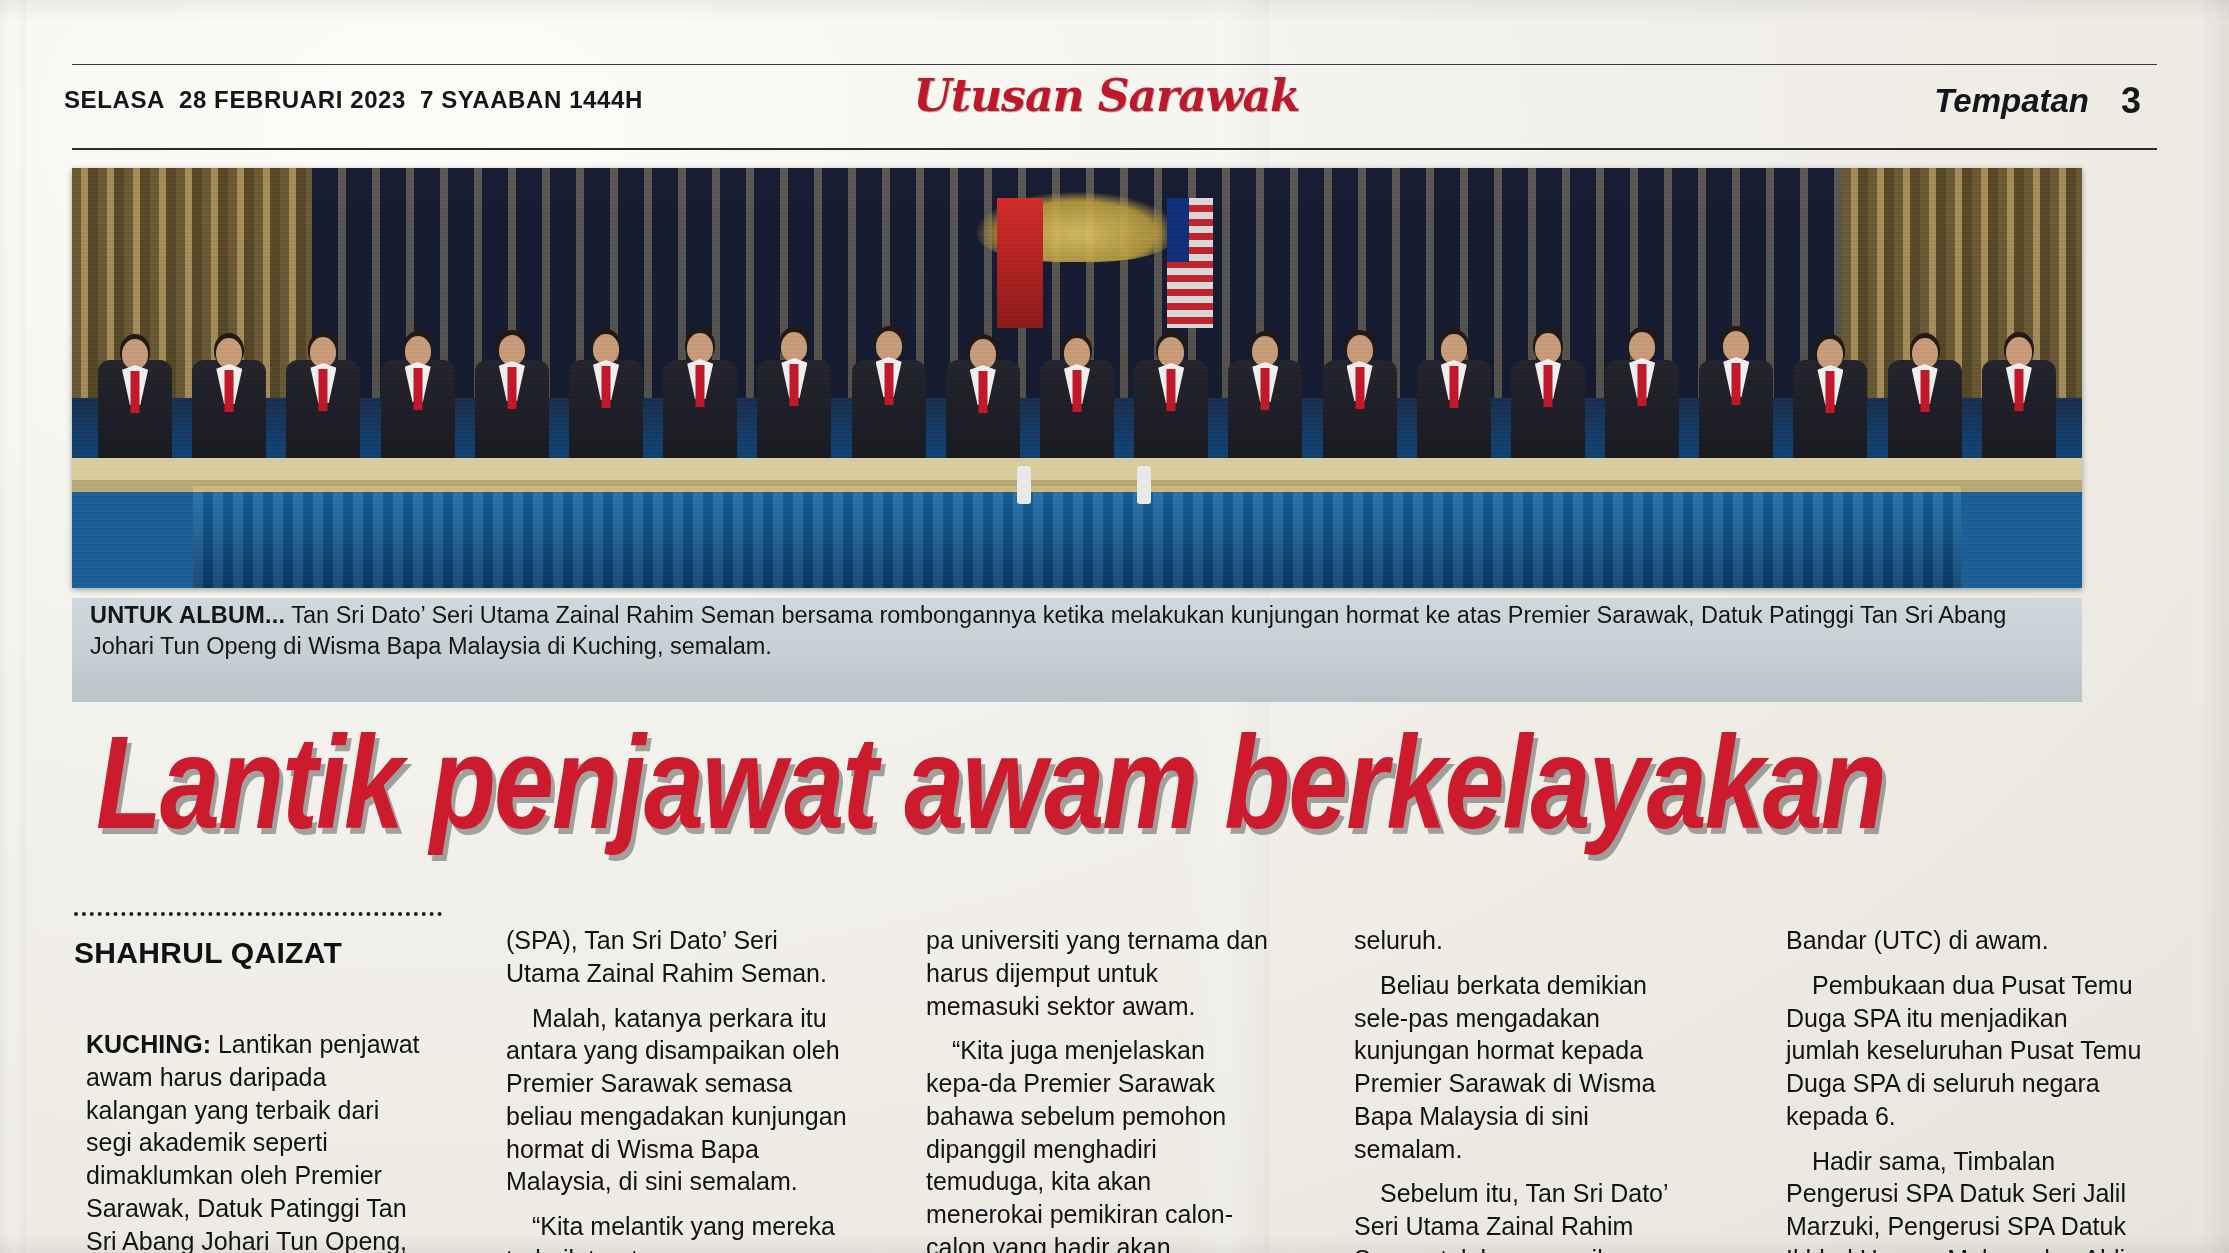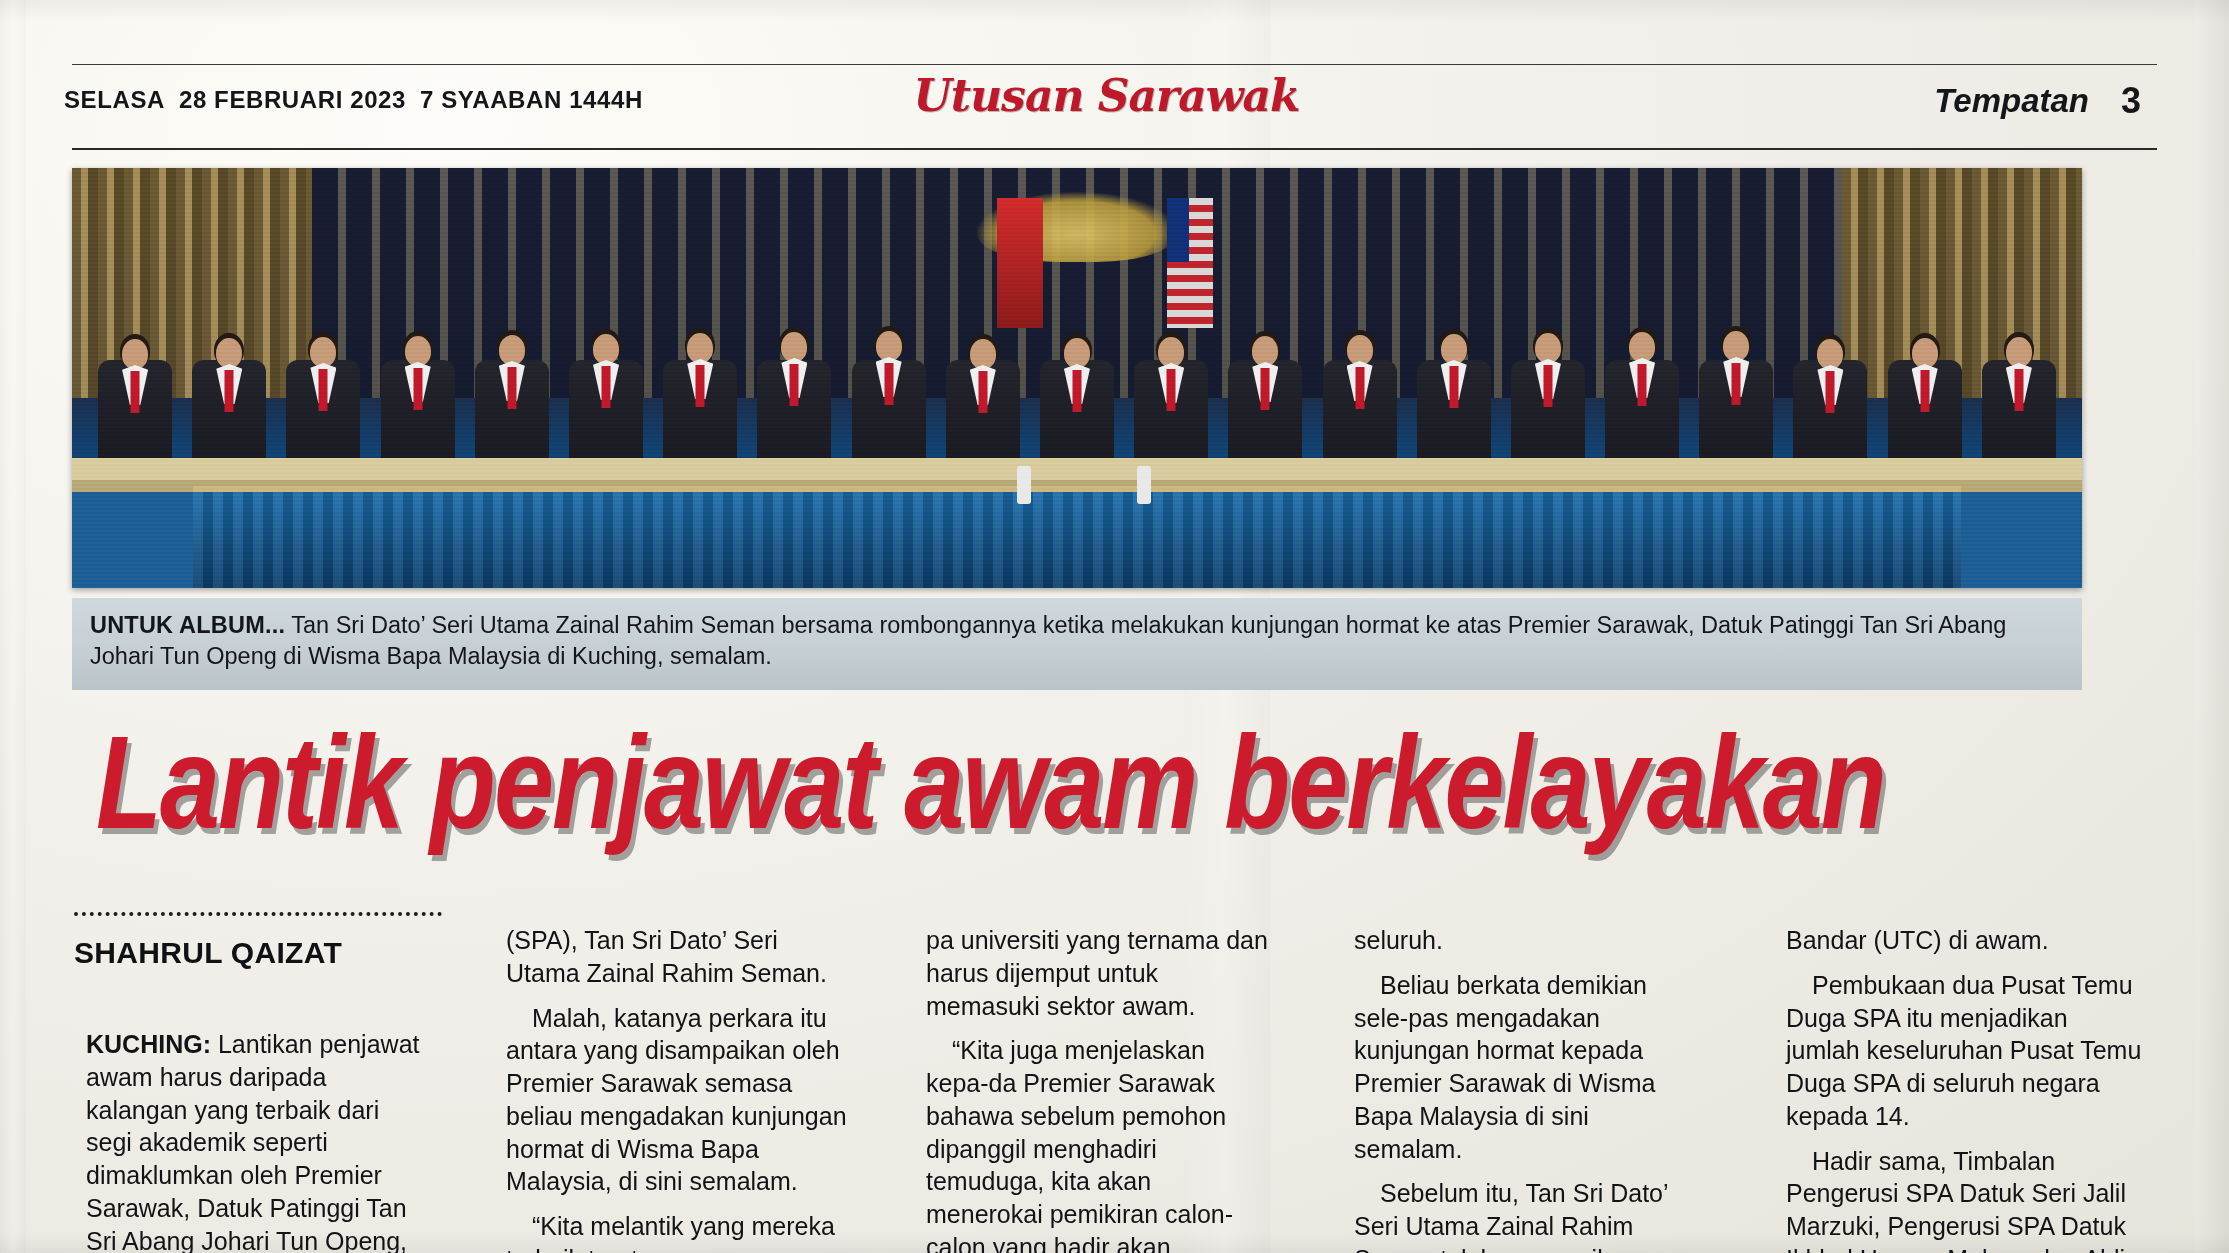--- a/index.html
+++ b/index.html
@@ -233,24 +233,24 @@
       repeating-linear-gradient(0deg, rgba(255,255,255,.035) 0 2px, rgba(0,0,0,.03) 2px 4px);
     mix-blend-mode: overlay;
   }
 
   
   .caption-box {
     position: absolute;
     left: 72px;
     top: 598px;
     width: 2010px;
-    height: 92px;
+    height: 104px;
     background: linear-gradient(180deg,#cfd9dd 0%, #c4ced3 60%, #b9c4ca 100%);
     box-sizing: border-box;
-    padding: 12px 18px 0 18px;
+    padding: 2px 18px 0 18px;
   }
   .caption-text {
     font-family: "Liberation Sans", sans-serif;
     font-size: 23.5px;
     line-height: 1.32;
     color: #14161a;
   }
   .caption-text b { font-weight: bold; letter-spacing: .2px; }
 
   
@@ -510,18 +510,18 @@
         <p>pa universiti yang ternama dan harus dijemput untuk memasuki sektor awam.</p>
         <p>“Kita juga menjelaskan kepa-da Premier Sarawak bahawa sebelum pemohon dipanggil menghadiri temuduga, kita akan menerokai pemikiran calon-calon yang hadir akan kebolehan, kom-petensi dan keupayaan mereka untuk menjadi penjawat awam,”</p>
       </div>
     <div class="col col4" id="col4">
         <p>seluruh.</p>
         <p>Beliau berkata demikian sele-pas mengadakan kunjungan hormat kepada Premier Sarawak di Wisma Bapa Malaysia di sini semalam.</p>
         <p>Sebelum itu, Tan Sri Dato’ Seri Utama Zainal Rahim Seman telah merasmikan pembukaan Pusat Temu Duga SPA Kuching dan Miri di Pusat Transformasi</p>
       </div>
     <div class="col col5" id="col5">
         <p>Bandar (UTC) di awam.</p>
-        <p>Pembukaan dua Pusat Temu Duga SPA itu menjadikan jumlah keseluruhan Pusat Temu Duga SPA di seluruh negara kepada 14.</p>
+        <p>Pembukaan dua Pusat Temu Duga SPA itu menjadikan jumlah keseluruhan Pusat Temu Duga SPA di seluruh negara kepada 6.</p>
         <p>Hadir sama, Timbalan Pengerusi SPA Datuk Seri Jalil Marzuki, Pengerusi SPA Datuk Ikhbal Hanam Mukras dan Ahli-Ahli Suruhanjaya lain.</p>
       </div>
   </div>
 
 </div>
 
 </body></html>

